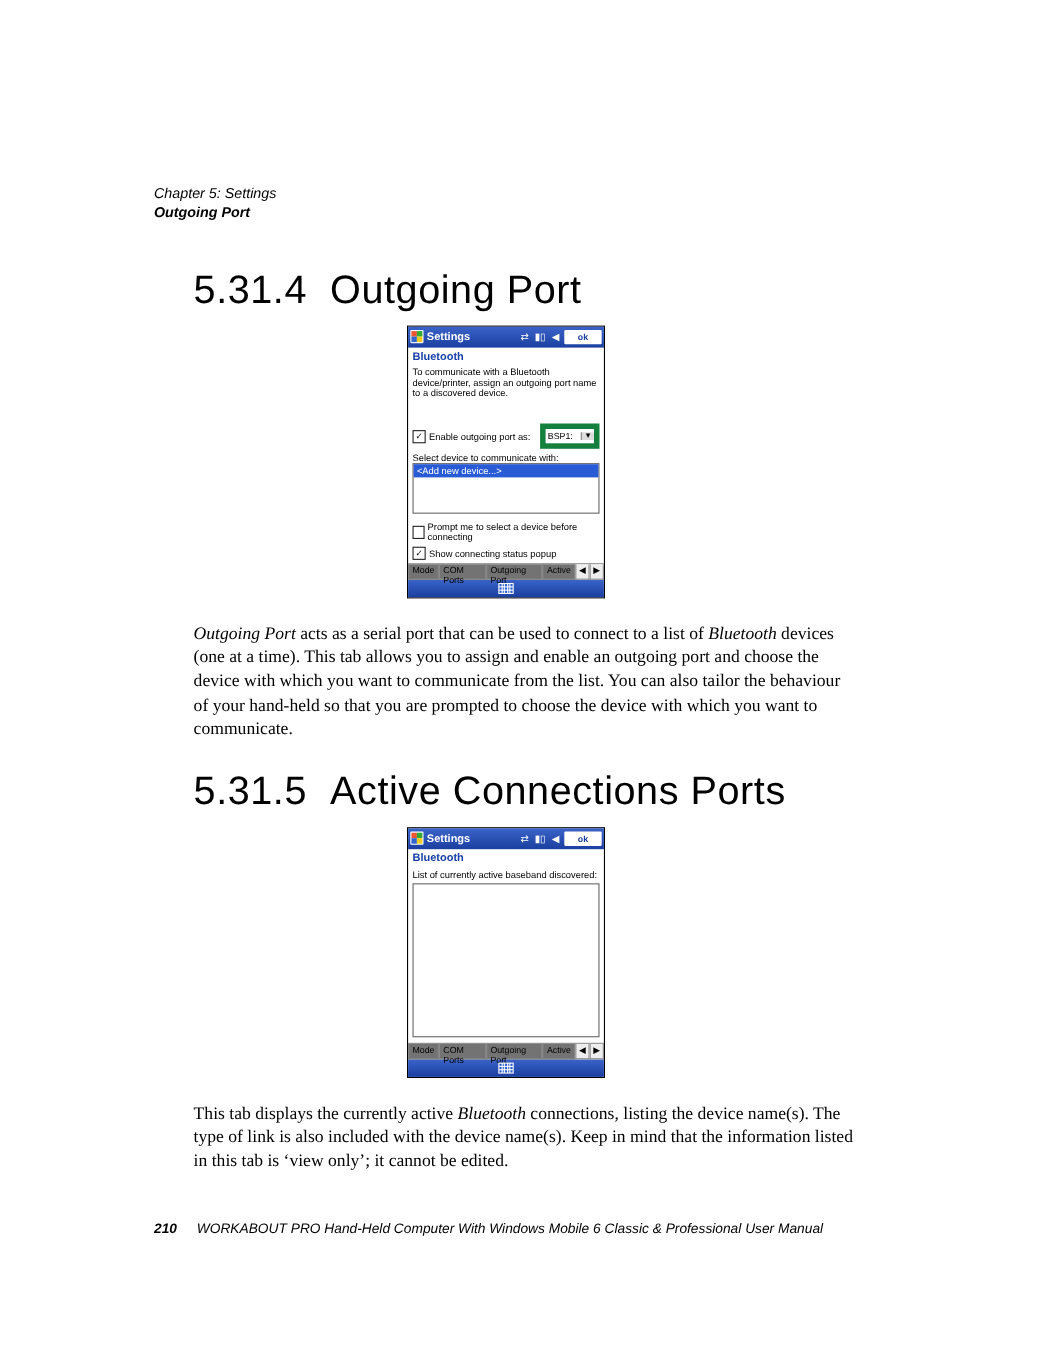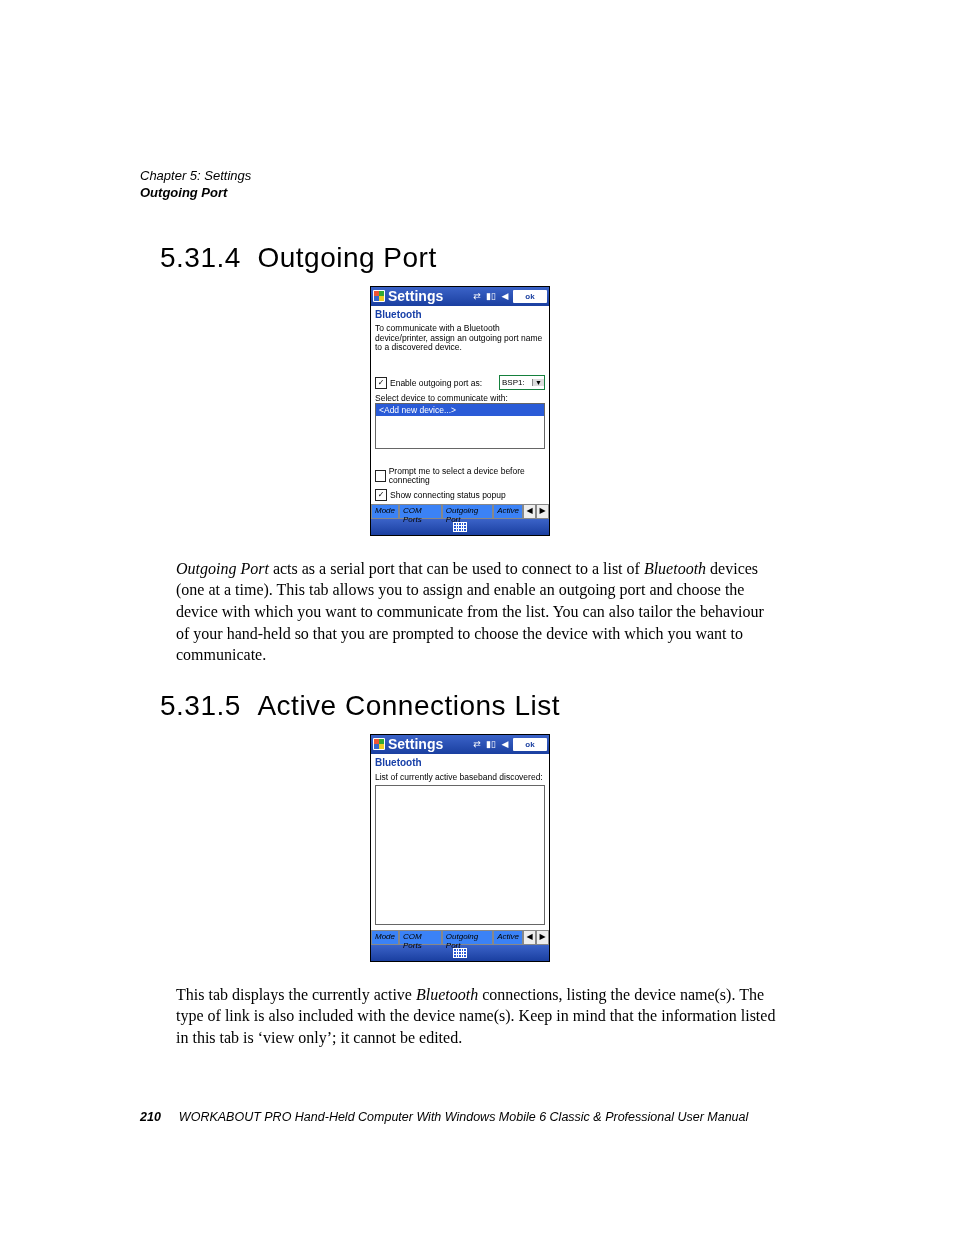--- a/index.html
+++ b/index.html
@@ -22,23 +22,23 @@
     font-family: Liberation Sans, sans-serif;
     font-style: italic;
     font-size: 13px;
     line-height: 1.3;
     margin-bottom: 40px;
   }
   .chapter-header .bold { font-weight: bold; }
   .section-heading {
     font-family: "Arial Narrow", Arial, sans-serif;
     font-stretch: condensed;
-    font-size: 28px;
+    font-size: 36px;
     letter-spacing: 0.5px;
-    margin: 0 0 8px 20px;
+    margin: 0 0 8px 36px;
     font-weight: 400;
   }
   .body-text {
     font-size: 16px;
     line-height: 1.35;
     margin: 14px 4px 24px 36px;
   }
   .body-text .ital { font-style: italic; }
 
   .footer {
@@ -70,41 +70,41 @@
     padding: 0 2px;
     gap: 3px;
   }
   .shot-titlebar .winflag {
     width: 12px; height: 12px; background: #fff; border-radius: 1px;
     display: grid; grid-template: 1fr 1fr / 1fr 1fr; padding:1px; box-sizing:border-box;
   }
   .winflag span { display:block; }
   .winflag span:nth-child(1){background:#e53;} .winflag span:nth-child(2){background:#3a3;}
   .winflag span:nth-child(3){background:#36c;} .winflag span:nth-child(4){background:#ec2;}
-  .shot-title { color:#fff; font-weight:bold; font-size:14px; flex:1; }
+  .shot-title { color:#fff; font-weight:bold; font-size:10px; flex:1; }
   .status-icons { display:flex; gap:2px; align-items:center; }
   .status-icons .ic {
     width:12px; height:12px; color:#fff; font-size:9px; line-height:12px; text-align:center;
   }
   .ok-btn { width:34px; height:13px; background:#fff; color:#1a3fa0; font-size:8px; font-weight:bold;
     line-height:13px; text-align:center; border-radius:1px;}
   .shot-body { padding: 3px 4px 0 4px; }
   .bt-label { color:#1840a8; font-weight:bold; font-size:10px; margin-bottom:4px; }
   .desc { font-size:8.5px; line-height:1.15; margin-bottom:22px; }
   .row { display:flex; align-items:center; gap:3px; margin-bottom:3px; }
   .chk { width:10px; height:10px; border:1px solid #222; display:inline-flex; align-items:center; justify-content:center; font-size:8px; line-height:1; }
-  .combo { border:1px solid #15803d; height:13px; display:flex; align-items:center; font-size:8px; }
+  .combo { border:5px solid #15803d; height:13px; display:flex; align-items:center; font-size:8px; }
   .combo .val { padding:0 2px; width:28px; }
   .combo .arrow { width:11px; background:#ddd; border-left:1px solid #888; text-align:center; font-size:7px; }
-  .listbox { border:1px solid #666; height:44px; margin-bottom:18px; font-size:8.5px; }
+  .listbox { border:1px solid #666; height:44px; margin-bottom:8px; font-size:8.5px; }
   .listbox .sel { background:#2a5bd7; color:#fff; padding:1px 3px; }
   .listbox2 { border:1px solid #666; height:138px; margin:3px 0 5px 0; }
   .small { font-size:8.5px; }
   .tabstrip { display:flex; border-top:1px solid #888; font-size:8px; height:14px; align-items:stretch;}
-  .tabstrip .tab { border:1px solid #888; border-top:none; padding:1px 3px 0 3px; background:#3b82f6;font-style:italic; }
+  .tabstrip .tab { border:1px solid #888; border-top:none; padding:1px 3px 0 3px; background:#737373; }
   .tabstrip .spacer { flex:1; }
   .tabstrip .scroll { display:flex; }
   .tabstrip .sbtn { width:11px; border:1px solid #888; border-top:none; background:#eee; text-align:center; font-size:8px; line-height:12px;}
   .sip-bar { height:16px; background:linear-gradient(#3b63c8,#1a3fa0); display:flex; align-items:center; justify-content:center;}
   .sip { width:14px; height:10px; background:#fff; display:grid; grid-template: repeat(3,1fr)/repeat(5,1fr); gap:1px; padding:1px; box-sizing:border-box;}
   .sip i { background:#2a5bd7; display:block; }
   .shot-center { display:flex; justify-content:center; }
 </style>
 </head>
 <body>
@@ -192,21 +192,21 @@
           </div>
       </div>
     </div>
   </div>
 
   <p class="body-text">
     <span class="ital">Outgoing Port</span><span> acts as a serial port that can be used to connect to a list of </span><span class="ital">Bluetooth</span><span> devices (one at a time). This tab allows you to assign and enable an outgoing port and choose the device with which you want to communicate from the list. You can also tailor the behaviour of your hand-held so that you are prompted to choose the device with which you want to communicate.</span>
   </p>
 
   <h2 class="section-heading">
-    <span>5.31.5</span>&nbsp;&nbsp;<span>Active Connections List</span>
+    <span>5.31.5</span>&nbsp;&nbsp;<span>Active Connections Ports</span>
   </h2>
 
   <div class="shot-center">
     <div class="shot">
       <div class="shot-titlebar">
         <div class="winflag">
             <span></span>
             <span></span>
             <span></span>
             <span></span>

